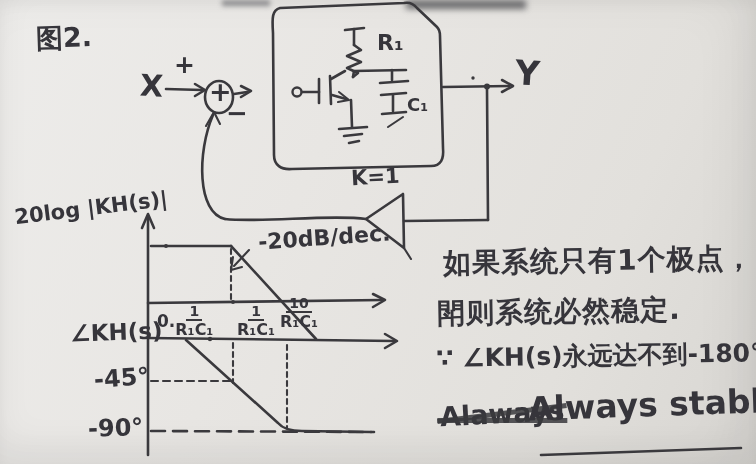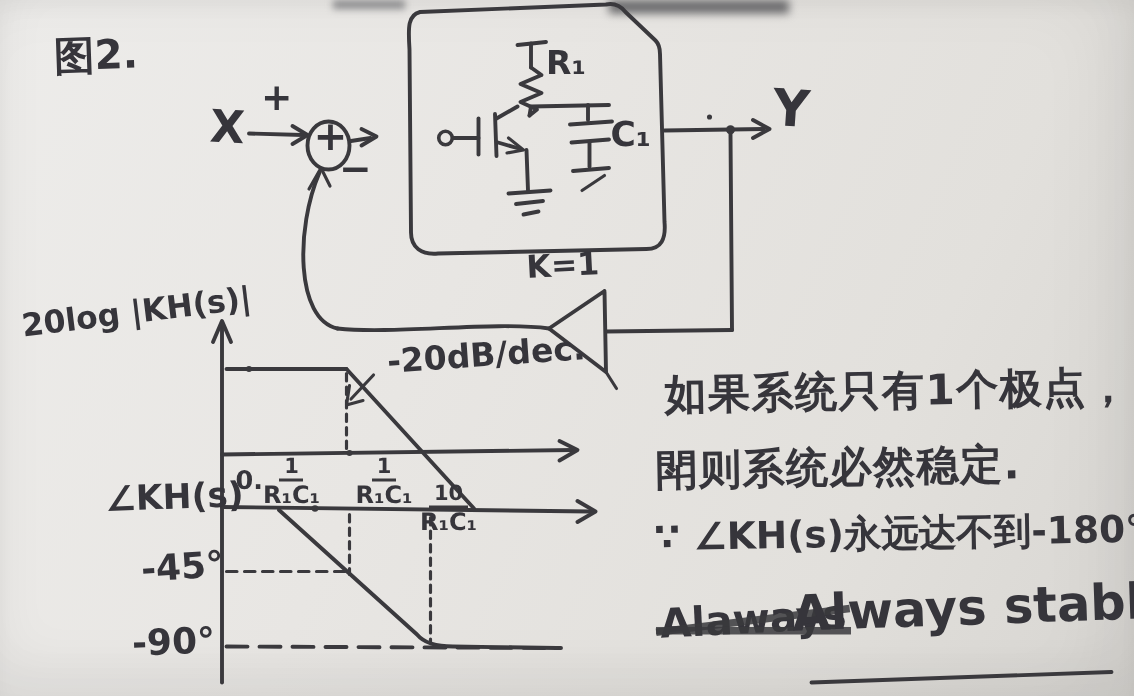--- a/index.html
+++ b/index.html
@@ -153,22 +153,22 @@
 
   <div class="abs hand" style="left:36px;top:24px;font-size:27px;transform:rotate(-2deg);">图2.</div>
 
   
   <div class="abs hand" style="left:140px;top:70px;font-size:30px;transform:rotate(3deg);">X</div>
   <div class="abs hand" style="left:174px;top:52px;font-size:25px;">+</div>
   <div class="abs hand" style="left:209px;top:78px;font-size:27px;">+</div>
   <div class="abs hand" style="left:226px;top:100px;font-size:26px;">−</div>
   <div class="abs hand" style="left:515px;top:56px;font-size:34px;transform:rotate(4deg);">Y</div>
   <div class="abs hand" style="left:351px;top:166px;font-size:21px;transform:rotate(-3deg);">K=1</div>
-  <div class="abs hand" style="left:364px;top:31px;font-size:22px;">R₁</div>
-  <div class="abs hand" style="left:407px;top:78px;font-size:23px;">C₁</div>
+  <div class="abs hand" style="left:377px;top:31px;font-size:22px;">R₁</div>
+  <div class="abs hand" style="left:407px;top:96px;font-size:18px;">C₁</div>
 
   
   <div class="abs hand" style="left:14px;top:197px;font-size:21px;transform:rotate(-7deg);">20log |KH(s)|</div>
   <div class="abs hand" style="left:70px;top:320px;font-size:23px;transform:rotate(-2deg);">∠KH(s)</div>
   <div class="abs hand" style="left:258px;top:226px;font-size:22px;transform:rotate(-4deg);">-20dB/dec.</div>
   <div class="abs hand" style="left:94px;top:366px;font-size:24px;transform:rotate(-4deg);">-45°</div>
   <div class="abs hand" style="left:88px;top:416px;font-size:24px;transform:rotate(-2deg);">-90°</div>
 
   
   <div class="freq-label" style="left:157px;top:304px;">
@@ -177,21 +177,21 @@
       <span class="num">1</span>
       <span class="den">R₁C₁</span>
     </span>
   </div>
   <div class="freq-label" style="left:237px;top:304px;">
     <span class="frac">
       <span class="num">1</span>
       <span class="den">R₁C₁</span>
     </span>
   </div>
-  <div class="freq-label" style="left:280px;top:296px;margin-top:26px;">
+  <div class="freq-label" style="left:280px;top:296px;">
     <span class="frac">
       <span class="num">10</span>
       <span class="den">R₁C₁</span>
     </span>
   </div>
 
   
   <div class="abs hand" style="left:443px;top:246px;font-size:28px;letter-spacing:1px;transform:rotate(-1deg);">如果系统只有1个极点，</div>
   <div class="abs hand" style="left:437px;top:297px;font-size:28px;letter-spacing:1px;transform:rotate(-1deg);">閗则系统必然稳定.</div>
   <div class="abs hand" style="left:436px;top:343px;font-size:25px;transform:rotate(-1deg);">∵ ∠KH(s)永远达不到-180°</div>

